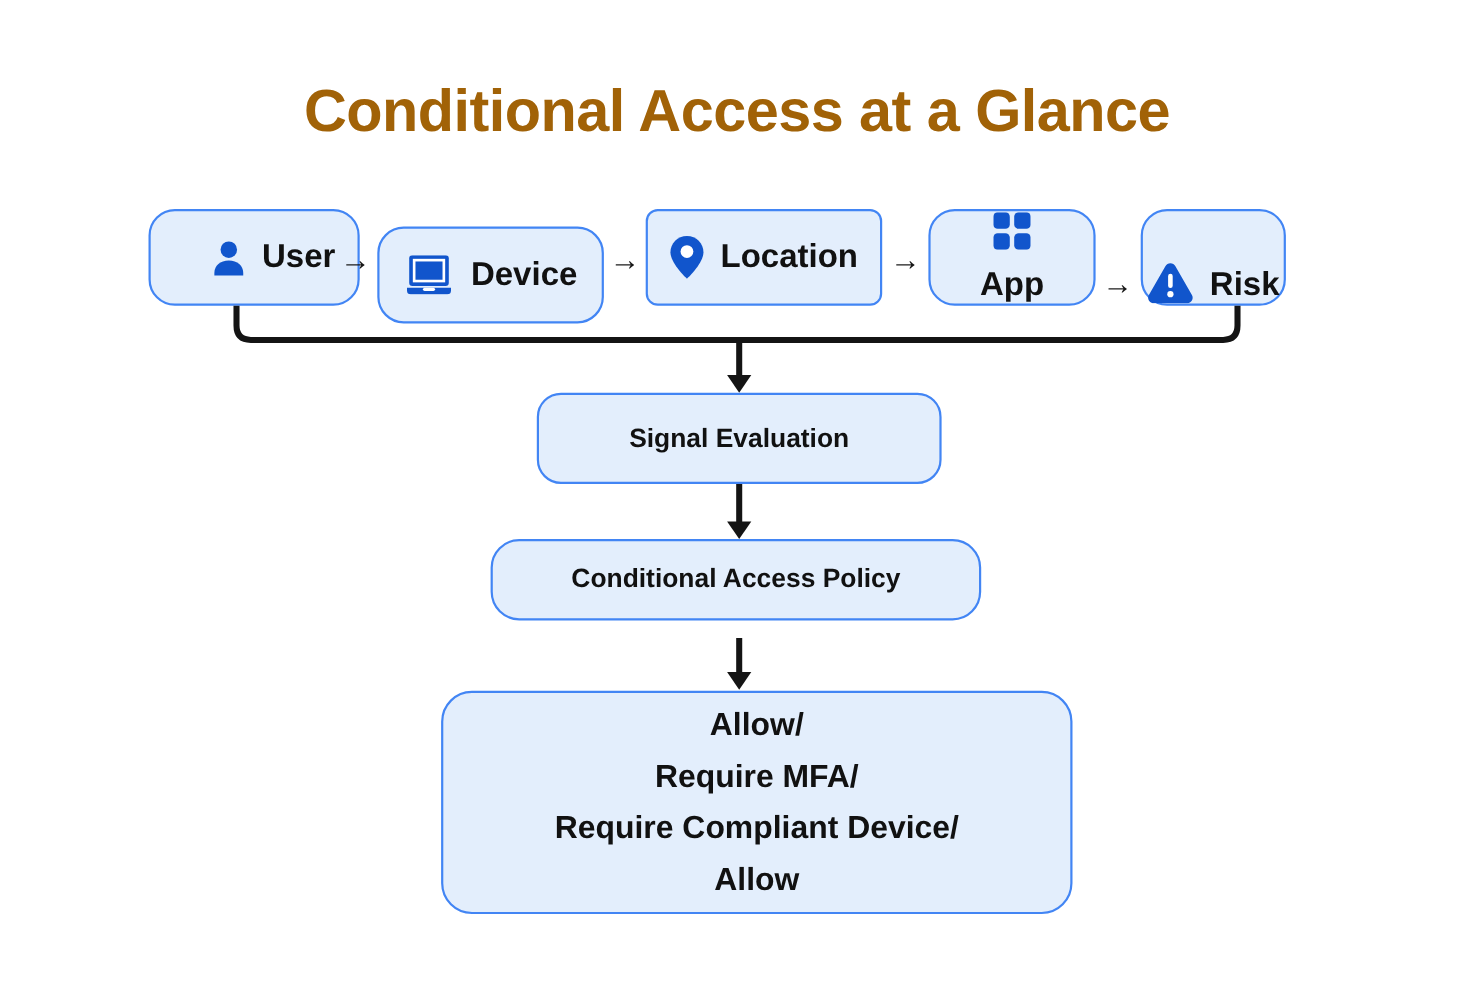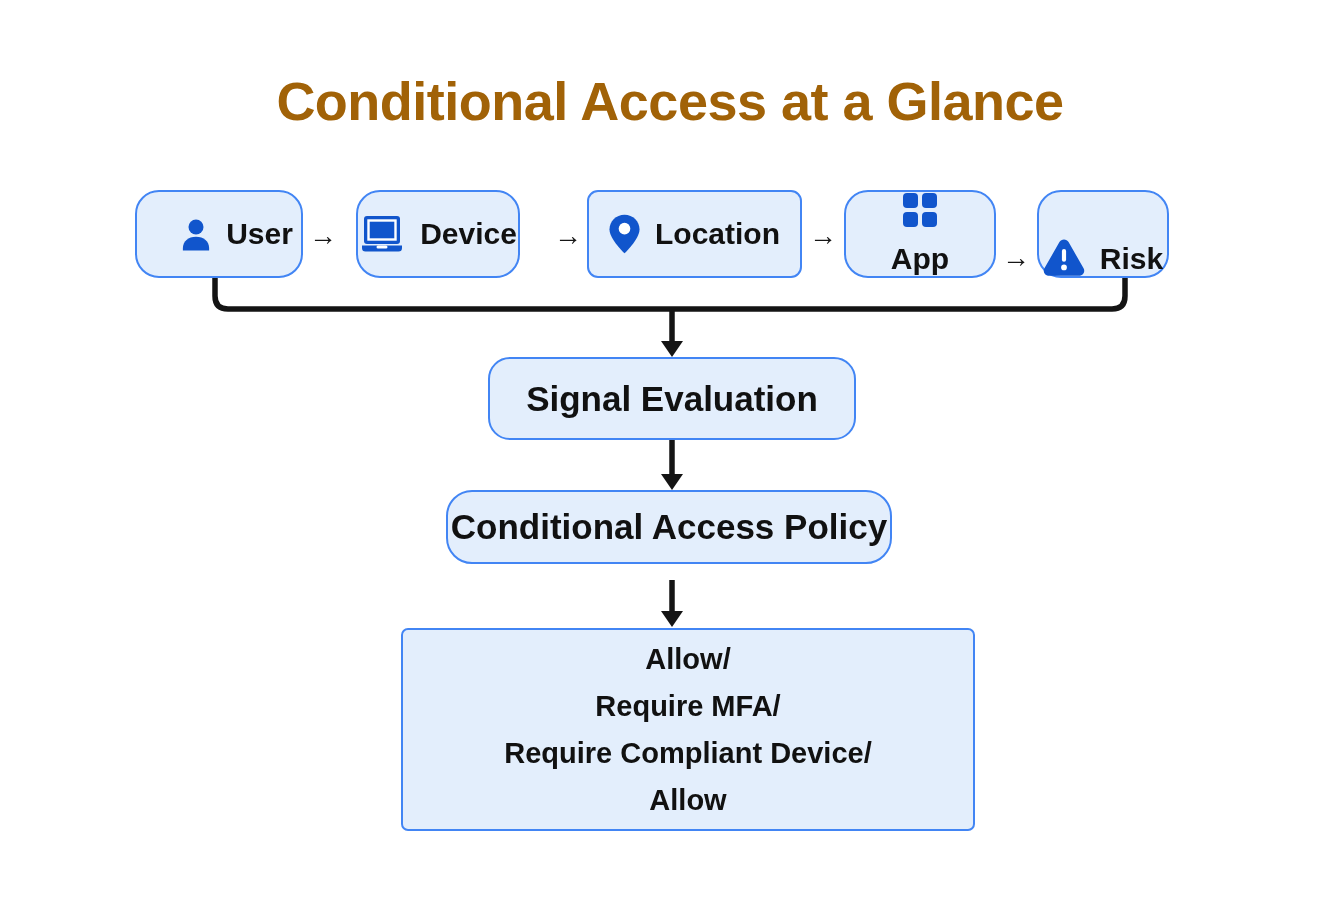--- a/index.html
+++ b/index.html
@@ -52,23 +52,23 @@
     position:absolute;
     background:#E3EEFC;
     border:2px solid #4285F4;
     box-sizing:border-box;
     display:flex;
     align-items:center;
     justify-content:center;
   }
   #box-signal  { left:488px; top:357px; width:368px; height:83px;  border-radius:22px; }
   #box-policy  { left:446px; top:490px; width:446px; height:74px;  border-radius:26px; }
-  #box-outcome { left:401px; top:628px; width:574px; height:203px; border-radius:7px; flex-direction:column; }
+  #box-outcome { left:401px; top:628px; width:574px; height:203px; border-radius:28px; flex-direction:column; }
   .flow-label {
-    font-size:35px;
+    font-size:24px;
     font-weight:700;
     color:#111111;
     white-space:nowrap;
   }
   .outcome-line {
     font-size:29px;
     font-weight:700;
     color:#111111;
     line-height:47px;
     text-align:center;
@@ -79,33 +79,33 @@
     pointer-events:none;
   }
 </style>
 </head>
 <body>
 
 <div class="canvas">
 
   <h1 class="title">Conditional Access at a Glance</h1>
 
-  <div class="sig-box" style="left:135px; width:168px;padding-left:36px;">
+  <div class="sig-box" style="left:135px; width:192px;padding-left:36px;">
     <span class="icon-wrap">
       <svg width="30" height="33" viewBox="0 0 32 34">
         <circle cx="16" cy="9" r="8" fill="#1155CC"></circle>
         <path d="M16 19.5 c-8.3 0 -14 5 -14 12 V34 h28 v-2.5 c0 -7 -5.7 -12 -14 -12 z" fill="#1155CC"></path>
       </svg>
     </span>
     <span class="sig-label">User</span>
   </div>
 
   <span class="harrow" style="left:309px; top:218px;">→</span>
 
-  <div class="sig-box" style="left:356px; width:164px;">
+  <div class="sig-box" style="left:343px; width:206px;margin-top:16px;">
     <span class="icon-wrap">
       <svg width="46" height="36" viewBox="0 0 46 36">
         <rect x="5" y="0" width="36" height="28" rx="3" fill="#1155CC"></rect>
         <rect x="9.5" y="4.5" width="27" height="19" fill="none" stroke="#ffffff" stroke-width="2.4"></rect>
         <path d="M3 29.5 h40 a0 0 0 0 1 0 0 v2.5 a3.5 3.5 0 0 1 -3.5 3.5 H6.5 A3.5 3.5 0 0 1 3 32 z" fill="#1155CC"></path>
         <rect x="17.5" y="29.5" width="11" height="3" rx="1.5" fill="#ffffff"></rect>
       </svg>
     </span>
     <span class="sig-label">Device</span>
   </div>

